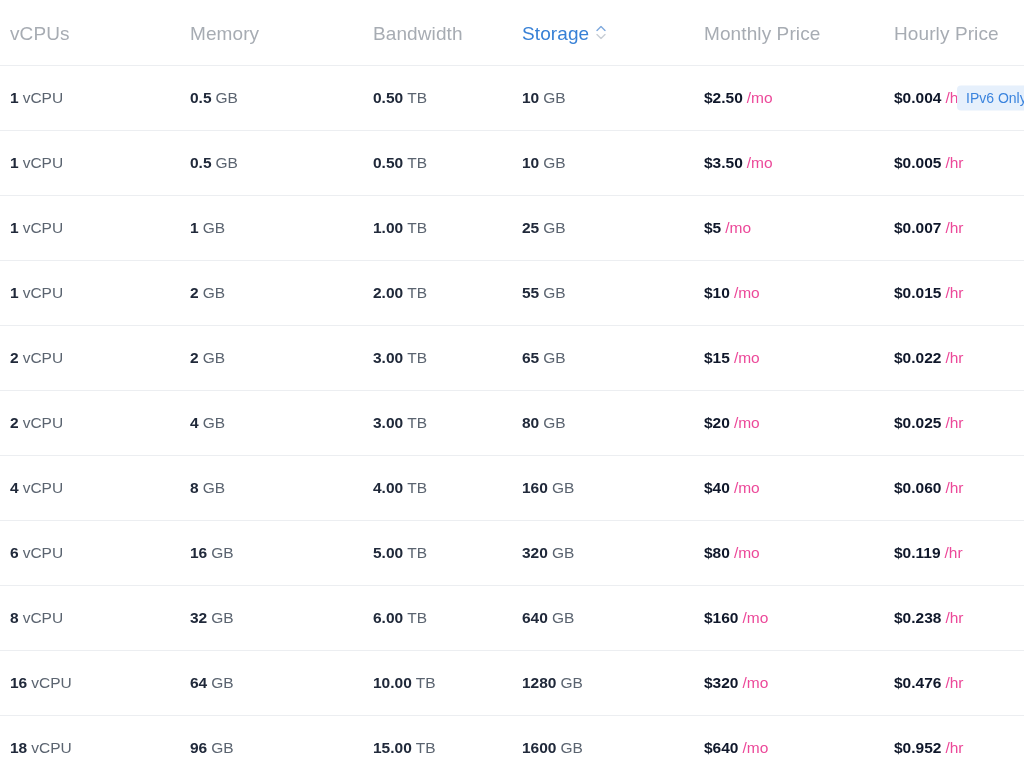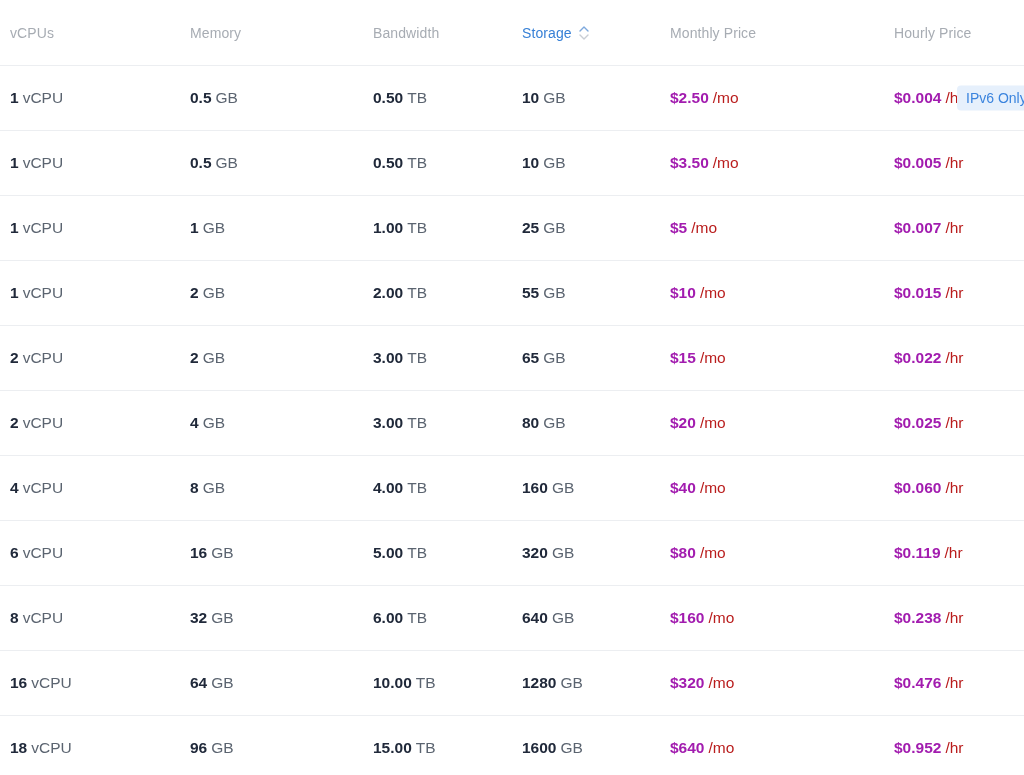--- a/index.html
+++ b/index.html
@@ -36,27 +36,27 @@
     transform: translateY(-50%);
     white-space: nowrap;
     line-height: 1;
   }
 
   
   .c-vcpu      { left: 10px;  }
   .c-memory    { left: 190px; }
   .c-bandwidth { left: 354px; margin-left: 19px; }
   .c-storage   { left: 522px; }
-  .c-monthly   { left: 670px; }
+  .c-monthly   { left: 704px; }
   .c-hourly    { left: 856px; margin-left: 38px; }
   .c-badge     { left: 957px; }
 
   
   .th {
-    font-size: 14px;
+    font-size: 19px;
     color: #a7acb3;
     font-weight: 400;
     letter-spacing: .1px;
   }
   .th.sorted {
     color: #3780d6;
     display: flex;
     align-items: center;
     gap: 7px;
     cursor: pointer;
@@ -81,26 +81,26 @@
   }
   .unit {
     font-size: 15.5px;
     font-weight: 400;
     color: #5b6470;
     margin-left: 4px;
   }
   .price {
     font-size: 15.5px;
     font-weight: 700;
-    color: #a21caf;
+    color: #0f172a;
   }
   .price-unit {
     font-size: 15.5px;
     font-weight: 400;
-    color: #b91c1c;
+    color: #ec4899;
     margin-left: 4px;
     text-align: center;
   }
 
   .badge {
     display: inline-block;
     background: #e6f0fc;
     color: #3b84de;
     font-size: 14px;
     font-weight: 400;

